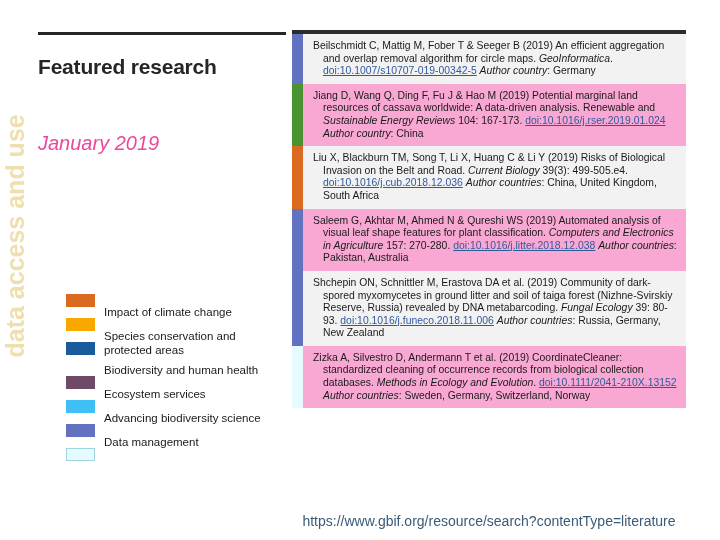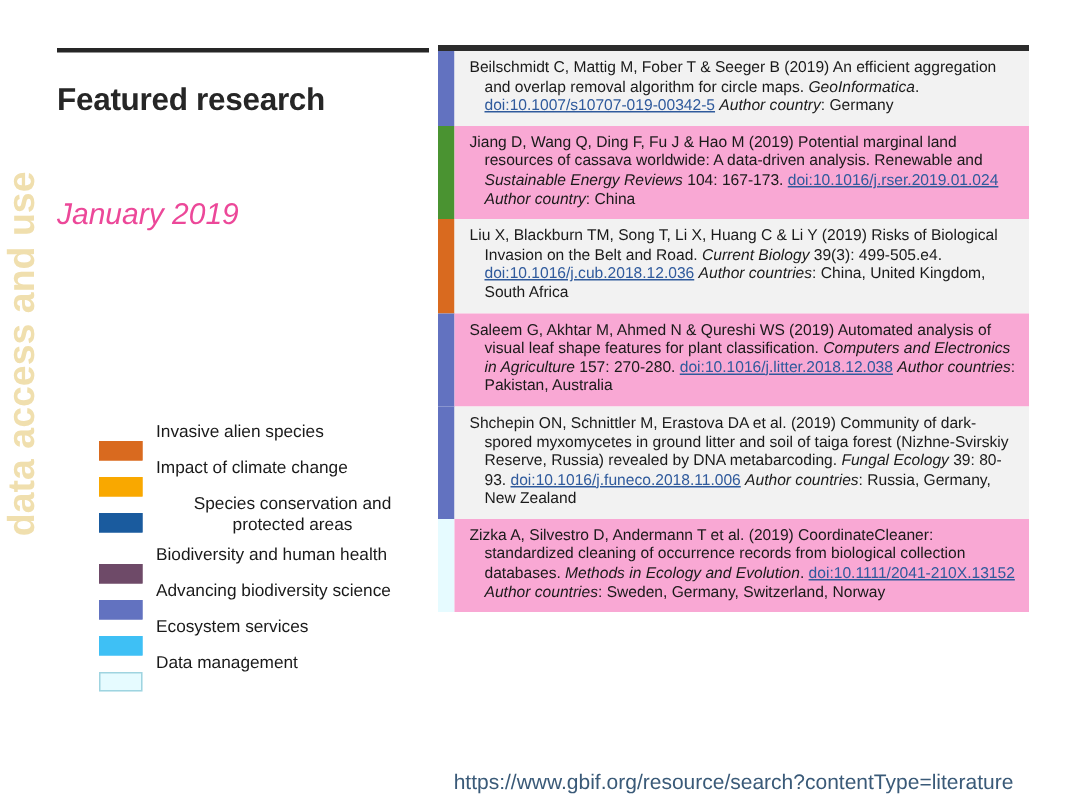--- a/index.html
+++ b/index.html
@@ -77,21 +77,21 @@
   #legend {
     position: absolute;
     left: 0px;
     top: 281px;
     width: 252px;
   }
   .legend-row {
     position: relative;
     height: 24px;
   }
-  .legend-row.tall { height: 34px; text-align: center; }
+  .legend-row.tall { height: 34px; }
   .swatch {
     position: absolute;
     left: 30px;
     top: 13px;
     width: 29px;
     height: 13px;
     box-sizing: border-box;
   }
   .legend-label {
     position: absolute;
@@ -170,41 +170,40 @@
 </div>
 
 <div id="left-col">
   <div id="title-rule"></div>
   <div id="deck-title">Featured research</div>
   <div id="deck-subtitle">January 2019</div>
 
   <div id="legend">
       <div class="legend-row">
         <div class="swatch" style="background: rgb(217, 106, 31); border: 1px solid rgb(217, 106, 31);"></div>
-        <div class="legend-label">Invasive alien species</div>
       </div>
       <div class="legend-row">
         <div class="swatch" style="background: rgb(249, 168, 0); border: 1px solid rgb(249, 168, 0);"></div>
         <div class="legend-label">Impact of climate change</div>
       </div>
       <div class="legend-row tall">
         <div class="swatch" style="background: rgb(26, 91, 158); border: 1px solid rgb(26, 91, 158);"></div>
         <div class="legend-label">Species conservation and protected areas</div>
       </div>
       <div class="legend-row">
         <div class="swatch" style="background: rgb(110, 74, 104); border: 1px solid rgb(110, 74, 104);"></div>
         <div class="legend-label">Biodiversity and human health</div>
       </div>
       <div class="legend-row">
+        <div class="swatch" style="background: rgb(62, 192, 245); border: 1px solid rgb(62, 192, 245);"></div>
+        <div class="legend-label">Ecosystem services</div>
+      </div>
+      <div class="legend-row">
         <div class="swatch" style="background: rgb(98, 114, 192); border: 1px solid rgb(98, 114, 192);"></div>
         <div class="legend-label">Advancing biodiversity science</div>
-      </div>
-      <div class="legend-row">
-        <div class="swatch" style="background: rgb(62, 192, 245); border: 1px solid rgb(62, 192, 245);"></div>
-        <div class="legend-label">Ecosystem services</div>
       </div>
       <div class="legend-row">
         <div class="swatch" style="background: rgb(230, 251, 255); border: 1px solid rgb(159, 212, 224);"></div>
         <div class="legend-label">Data management</div>
       </div>
     </div>
 </div>
 
 <div id="content-panel">
   <div id="panel-topbar"></div>

